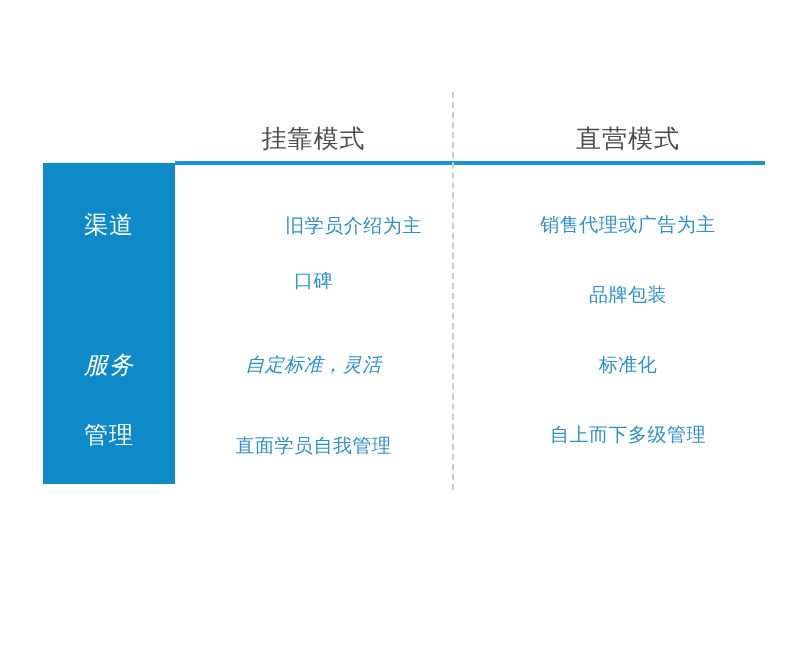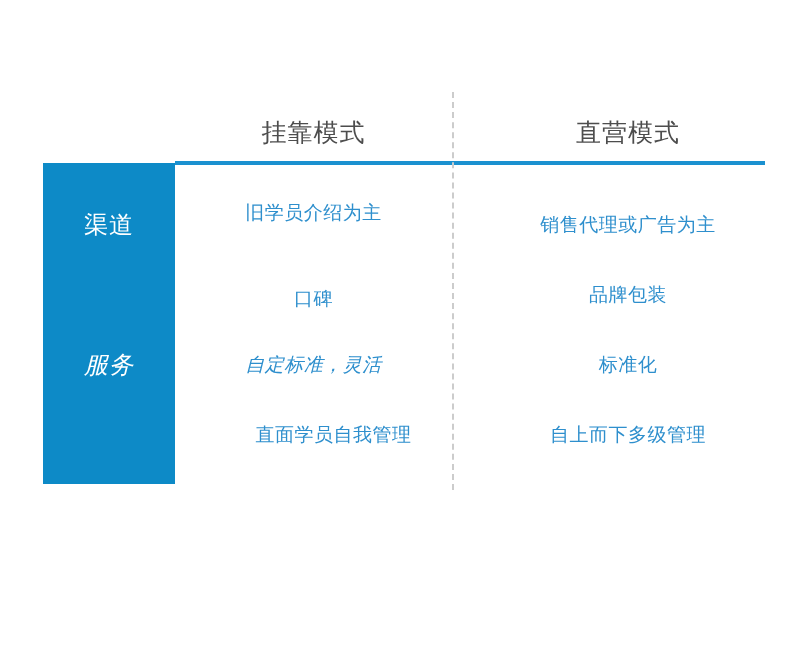--- a/index.html
+++ b/index.html
@@ -18,21 +18,21 @@
   #canvas {
     position: relative;
     width: 800px;
     height: 651px;
     background: #ffffff;
   }
 
   
   .col-header {
     position: absolute;
-    top: 113px;
+    top: 119px;
     height: 38px;
     line-height: 38px;
     text-align: center;
     font-size: 25px;
     color: #4d4d4d;
     letter-spacing: 1px;
     white-space: nowrap;
   }
   #header-left  { left: 175px; width: 277px; }
   #header-right { left: 453px; width: 350px; }
@@ -100,27 +100,28 @@
 
   <div class="col-header" id="header-left">挂靠模式</div>
 
   <div class="col-header" id="header-right">直营模式</div>
 
   <div id="accent-rule"></div>
 
   <div id="sidebar">
     <div class="sidebar-label" style="top:45px;">渠道</div>
     <div class="sidebar-label" style="top:185px;font-style:italic;">服务</div>
+    <div class="sidebar-label" style="top:255px;">管理</div>
   </div>
 
   <div id="divider"></div>
 
-  <div class="cell col-a" style="top:196px;">旧学员介绍为主</div>
-  <div class="cell col-a" style="top:282px;">口碑</div>
+  <div class="cell col-a" style="top:209px;margin-left:40px;">旧学员介绍为主</div>
+  <div class="cell col-a" style="top:264px;">口碑</div>
   <div class="cell col-a" style="top:348px;font-style:italic;">自定标准，灵活</div>
-  <div class="cell col-a" style="top:418px;margin-left:20px;">直面学员自我管理</div>
+  <div class="cell col-a" style="top:429px;">直面学员自我管理</div>
 
   <div class="cell col-b" style="top:208px;">销售代理或广告为主</div>
   <div class="cell col-b" style="top:278px;">品牌包装</div>
   <div class="cell col-b" style="top:348px;">标准化</div>
   <div class="cell col-b" style="top:418px;">自上而下多级管理</div>
 
 </div>
 
 </body></html>

